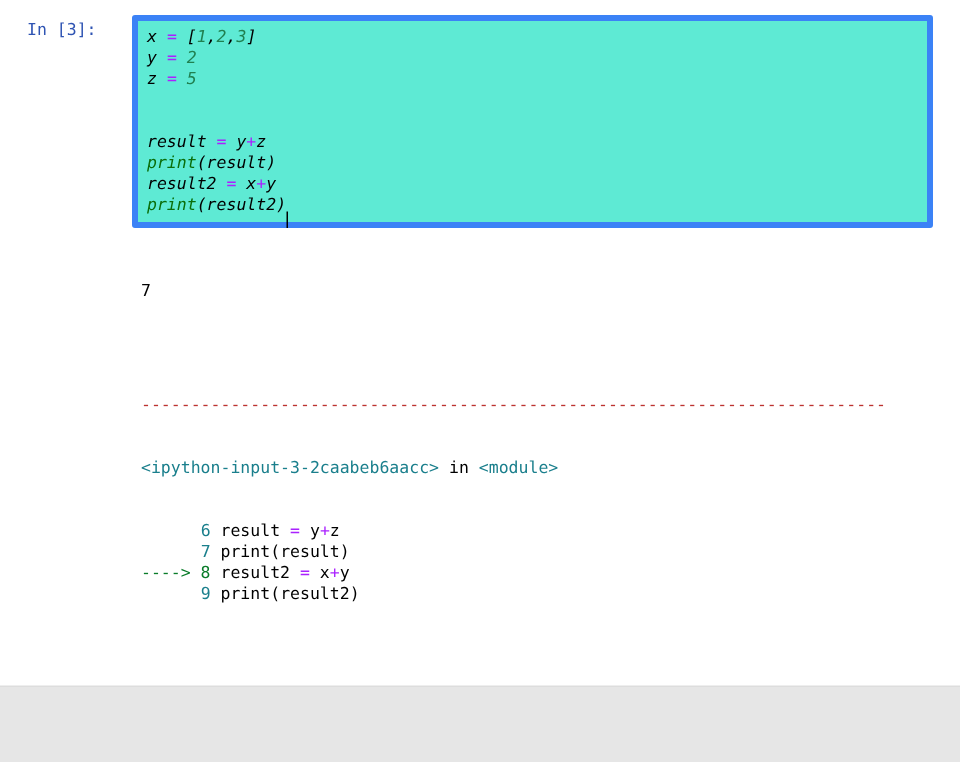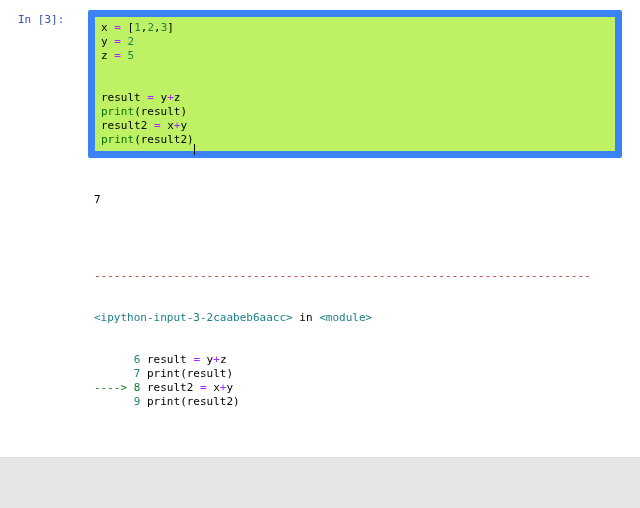--- a/index.html
+++ b/index.html
@@ -43,25 +43,26 @@
     box-sizing: border-box;
   }
   .prompt .inbr { color: #2f54b3; }
   .input-area, .input-empty {
     flex: 1;
     font-family: monospace;
     font-size: 11px;
     line-height: 14px;
   }
   .input-area {
-    background: #bef264;
-    border: 7px solid #3b82f6;
+    background: #5eead4;
+    border: 4px solid #3b82f6;
     border-radius: 2px;
     padding: 4px 6px;
     white-space: pre;
+    font-style: italic;
   }
   .output-block {
     margin-left: 70px;
     font-family: monospace;
     font-size: 11px;
     line-height: 14px;
     white-space: pre;
     padding: 3px 6px 6px 6px;
   }
   .dash-line { color: #bc3330; }

